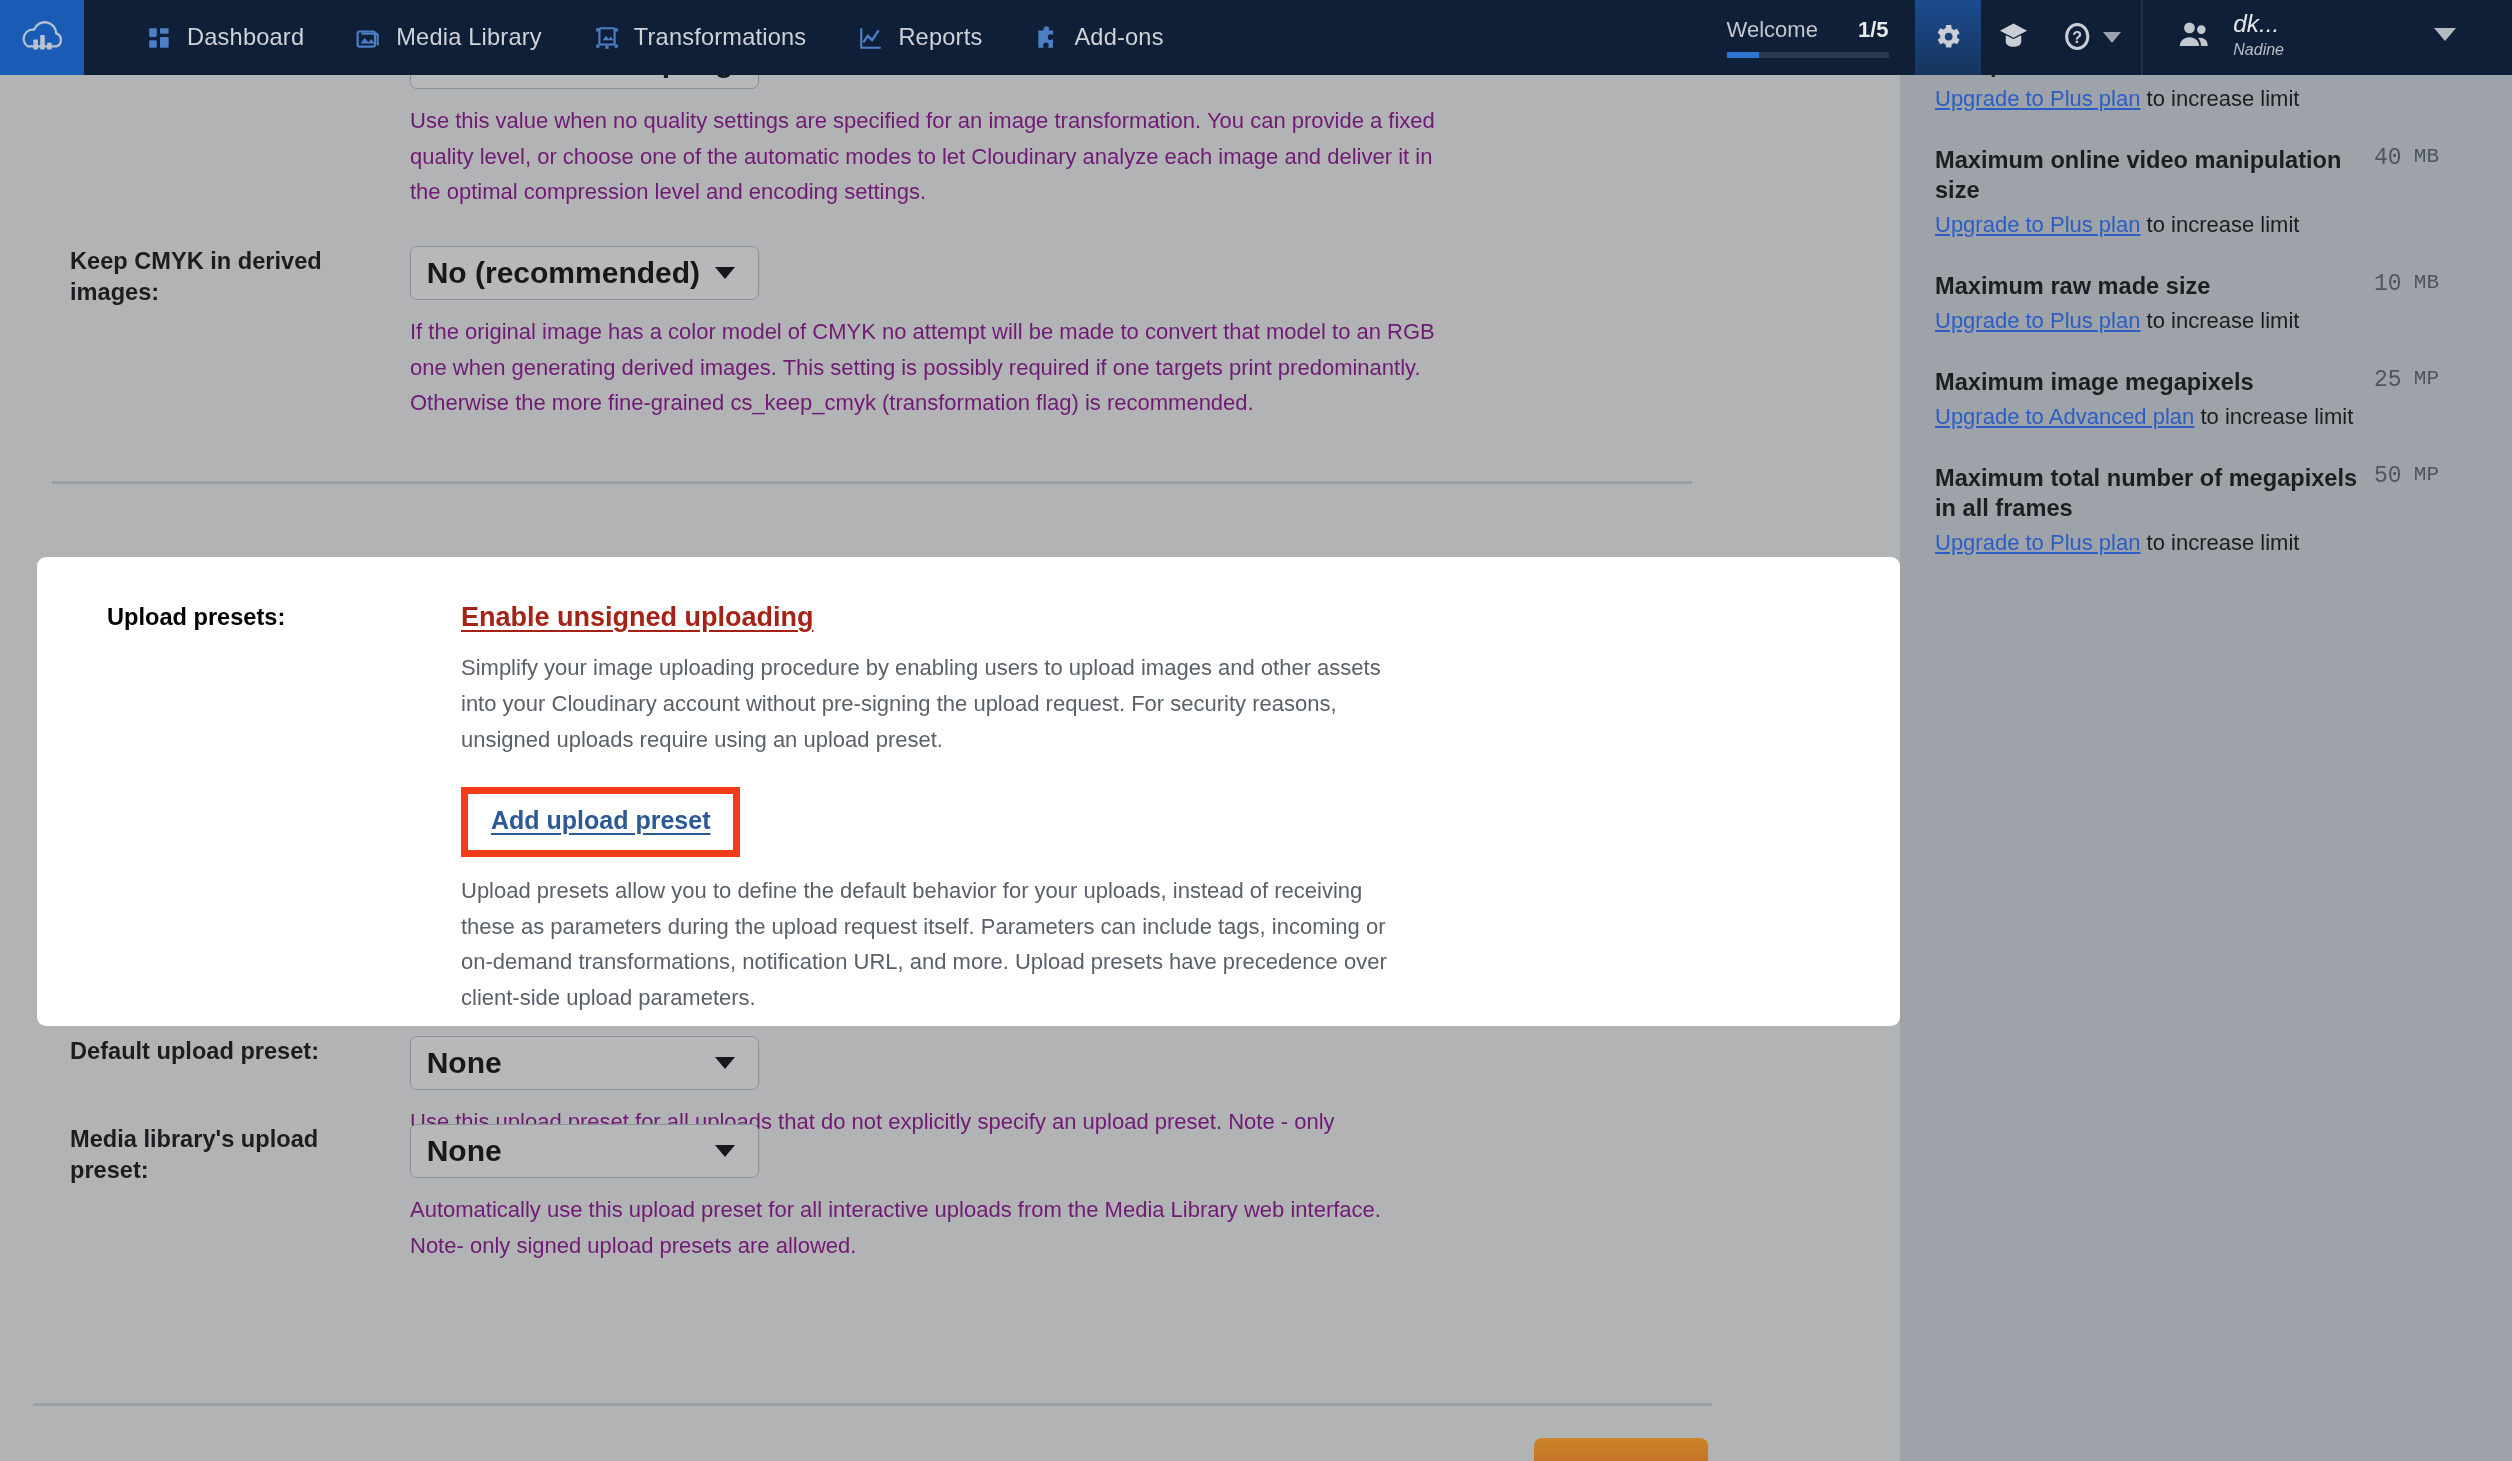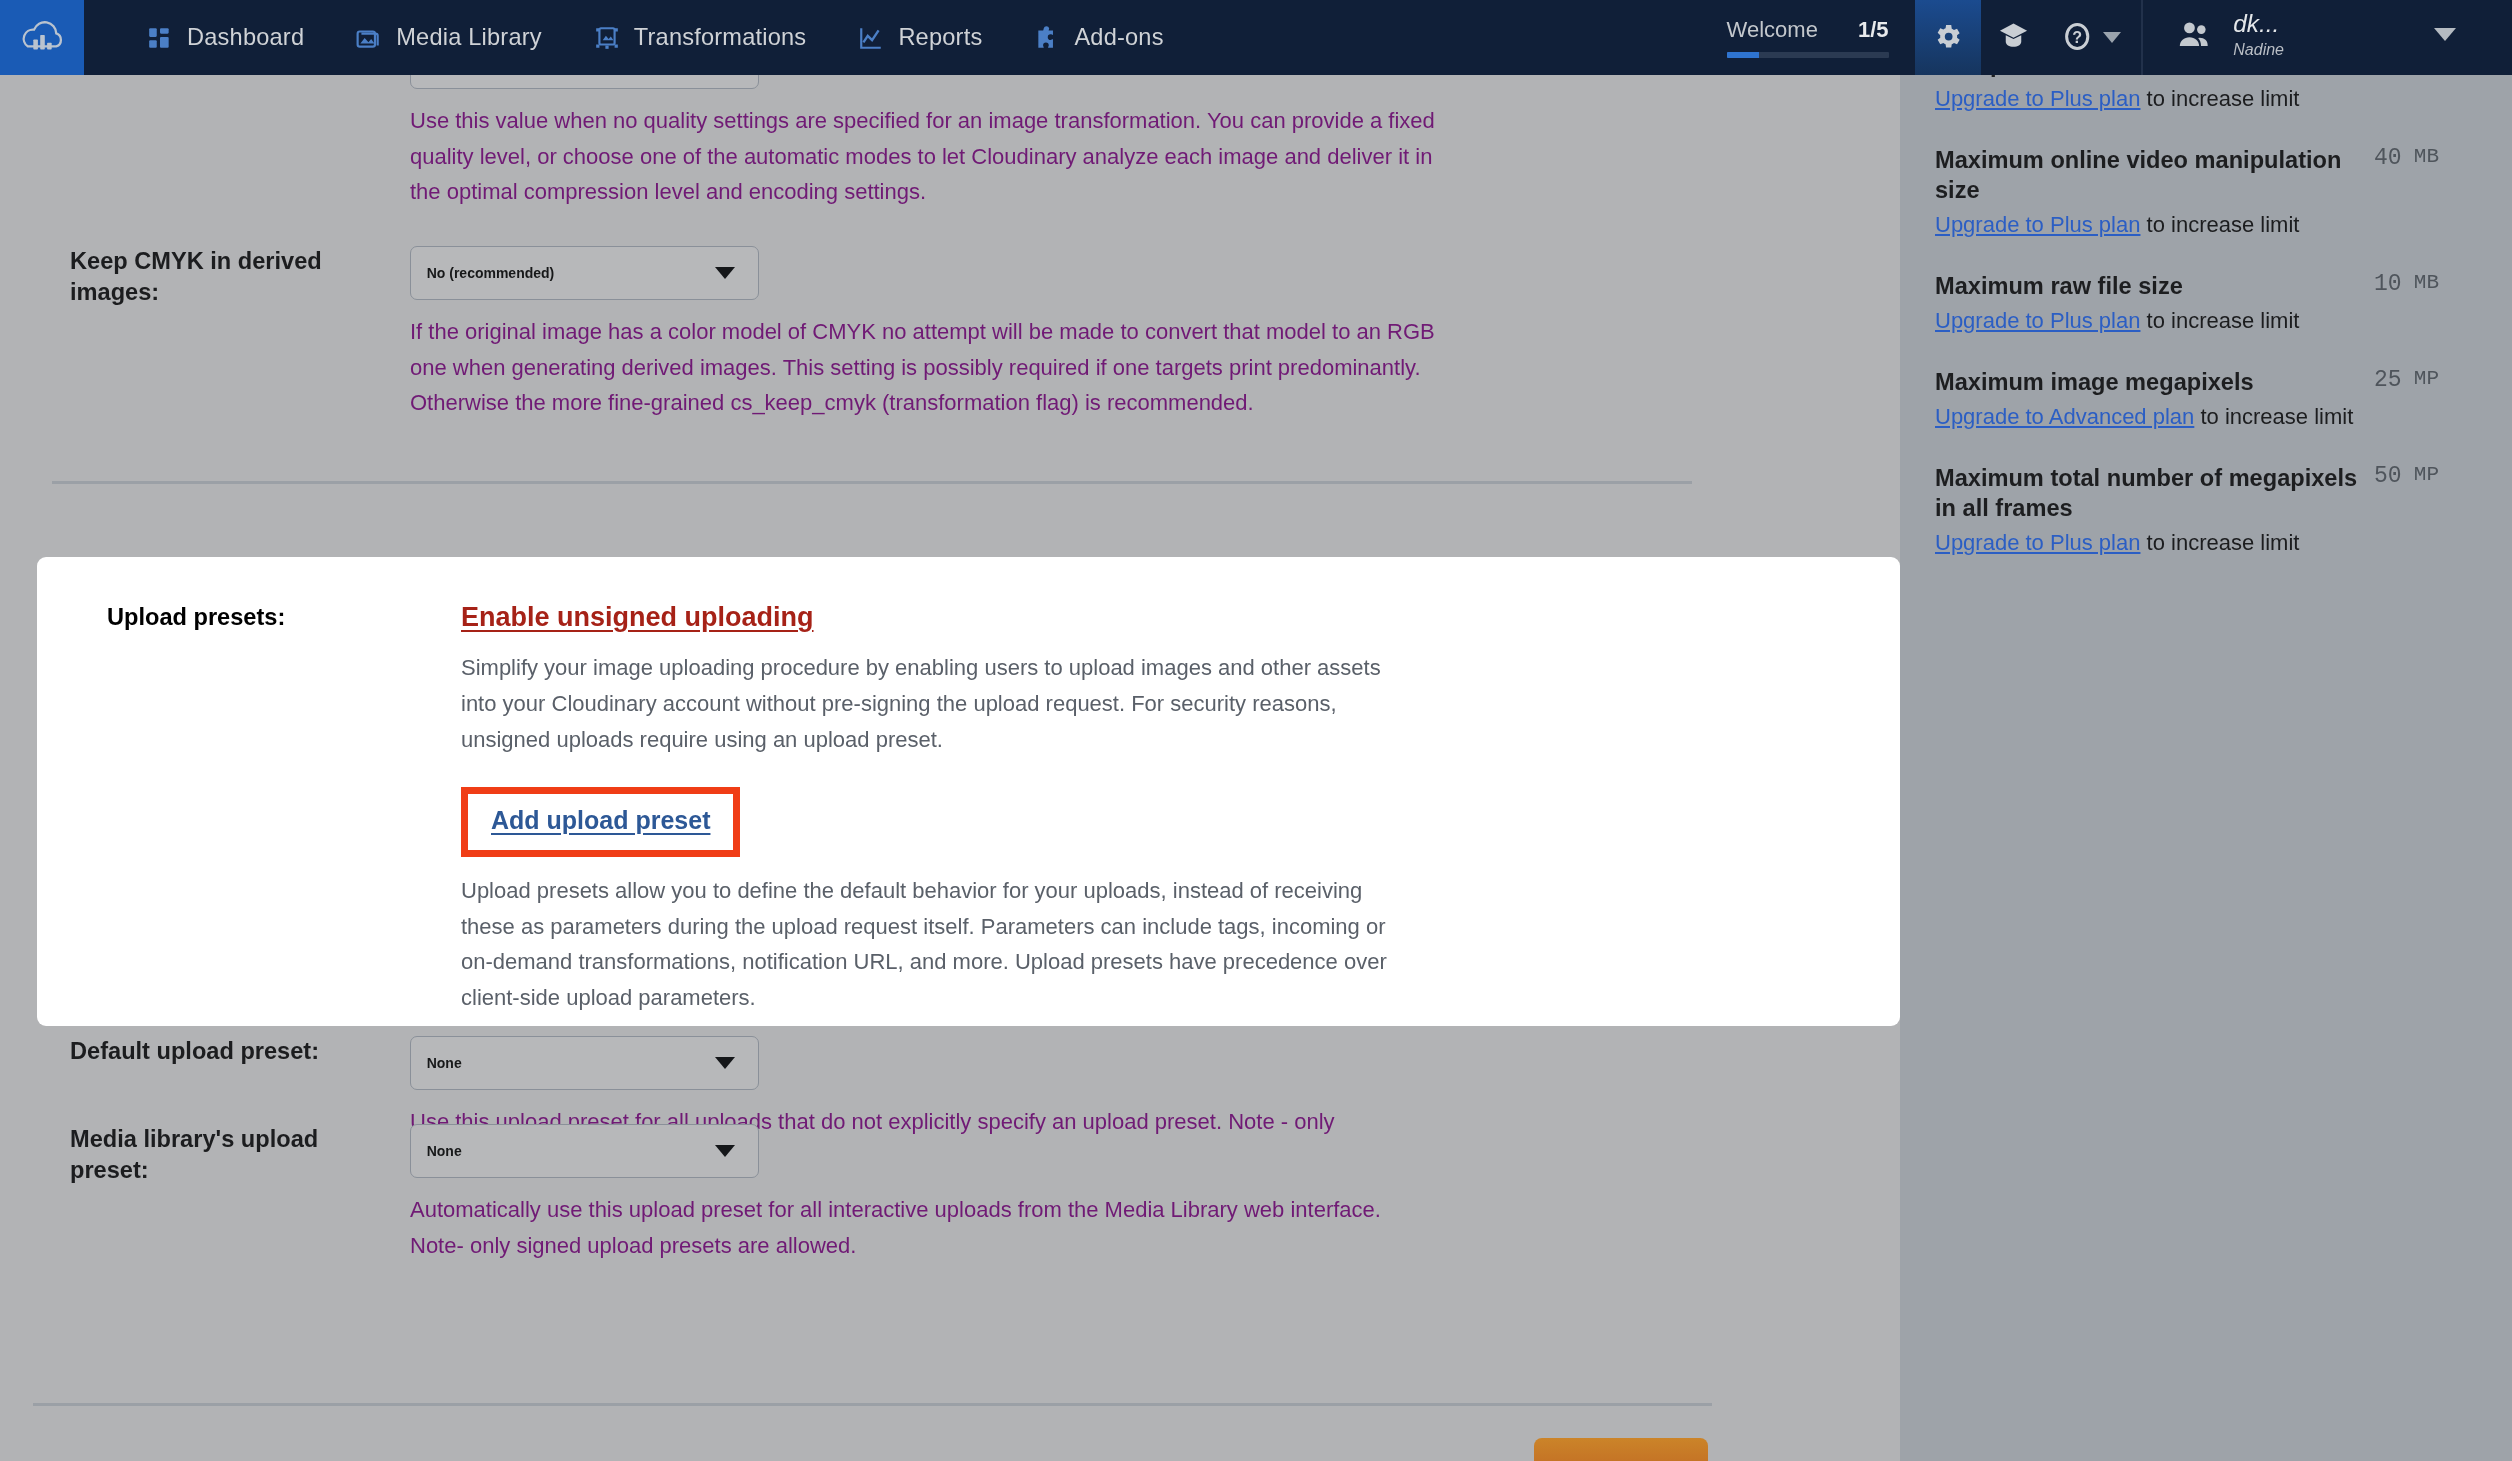--- a/index.html
+++ b/index.html
@@ -95,21 +95,21 @@
     width: 410px; padding-left: 70px; padding-right: 17.4px;
     font-size: 23.6px; font-weight: bold; color: #1c1d1f; line-height: 1.32;
   }
   .fld { width: 1082px; }
 
   .select {
     width: 349px; height: 54px;
     background: #b7b8ba;
     border: 1.7px solid #8a9099; border-radius: 7px;
     display: flex; align-items: center; padding: 0 15.7px;
-    font-size: 14px; font-weight: bold; color: #171819;
+    font-size: 30px; font-weight: bold; color: #171819;
     cursor: pointer; position: relative;
   }
   .select .sel-caret {
     position: absolute; right: 23px;
     width: 0; height: 0;
     border-left: 10.5px solid transparent; border-right: 10.5px solid transparent;
     border-top: 12.2px solid #15171a;
   }
   .help {
     margin-top: 14px;
@@ -408,21 +408,21 @@
     </div>
 
     <div class="quota">
       <div class="quota-title">Maximum online video manipulation size</div>
       <div class="quota-num">40</div>
       <div class="quota-unit">MB</div>
       <div class="quota-sub"><a>Upgrade to Plus plan</a><span> to increase limit</span></div>
     </div>
 
     <div class="quota">
-      <div class="quota-title">Maximum raw file size</div>
+      <div class="quota-title">Maximum raw made size</div>
       <div class="quota-num">10</div>
       <div class="quota-unit">MB</div>
       <div class="quota-sub"><a>Upgrade to Plus plan</a><span> to increase limit</span></div>
     </div>
 
     <div class="quota">
       <div class="quota-title">Maximum image megapixels</div>
       <div class="quota-num">25</div>
       <div class="quota-unit">MP</div>
       <div class="quota-sub"><a>Upgrade to Advanced plan</a><span> to increase limit</span></div>

